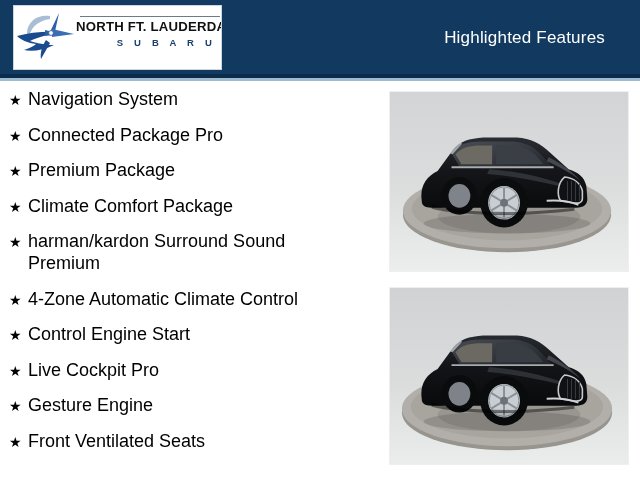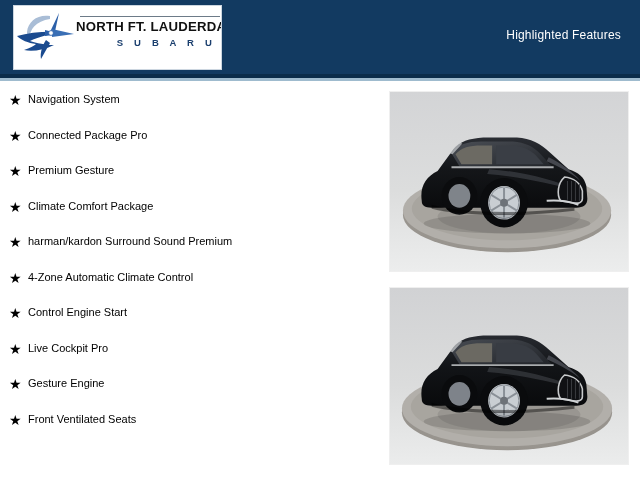--- a/index.html
+++ b/index.html
@@ -87,23 +87,23 @@
     letter-spacing: 4.2px;
     color: #1b3f6e;
     text-align: right;
     margin-top: 3px;
     margin-right: 6px;
     font-family: "Liberation Sans", sans-serif;
   }
 
   .header-title {
     position: absolute;
-    right: 19px;
+    right: 35px;
     top: 28px;
-    font-size: 12px;
+    font-size: 17px;
     color: #ffffff;
     letter-spacing: 0.2px;
     white-space: nowrap;
     font-family: "Liberation Sans", sans-serif;
   }
 
   
   .features {
     position: absolute;
     left: 0;
@@ -119,21 +119,21 @@
   .star-icon {
     position: absolute;
     left: 9px;
     top: 1px;
     font-size: 14px;
     line-height: 22px;
     color: #000000;
   }
   .feature-label {
     display: block;
-    font-size: 11px;
+    font-size: 18px;
     line-height: 22px;
     color: #000000;
     font-family: "Liberation Sans", sans-serif;
   }
   .feature-row.wrap .feature-label {
     max-width: 280px;
   }
 
   
   .photo {
@@ -179,21 +179,21 @@
     <div class="feature-row">
       <span class="star-icon">★</span>
       <span class="feature-label">Navigation System</span>
     </div>
     <div class="feature-row">
       <span class="star-icon">★</span>
       <span class="feature-label">Connected Package Pro</span>
     </div>
     <div class="feature-row">
       <span class="star-icon">★</span>
-      <span class="feature-label">Premium Gesture</span>
+      <span class="feature-label">Premium Package</span>
     </div>
     <div class="feature-row">
       <span class="star-icon">★</span>
       <span class="feature-label">Climate Comfort Package</span>
     </div>
     <div class="feature-row wrap">
       <span class="star-icon">★</span>
       <span class="feature-label">harman/kardon Surround Sound Premium</span>
     </div>
     <div class="feature-row">

